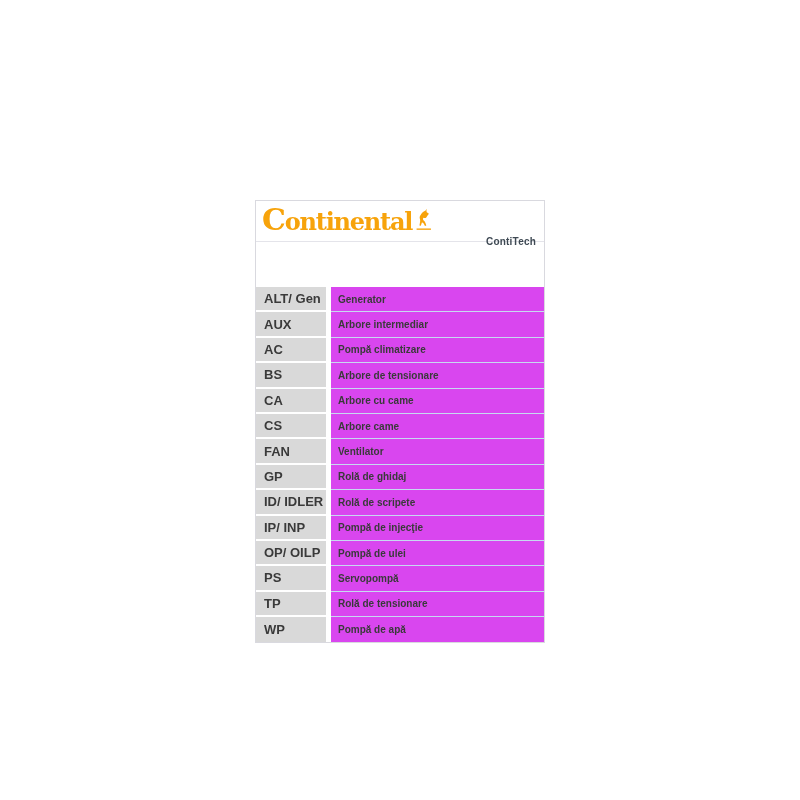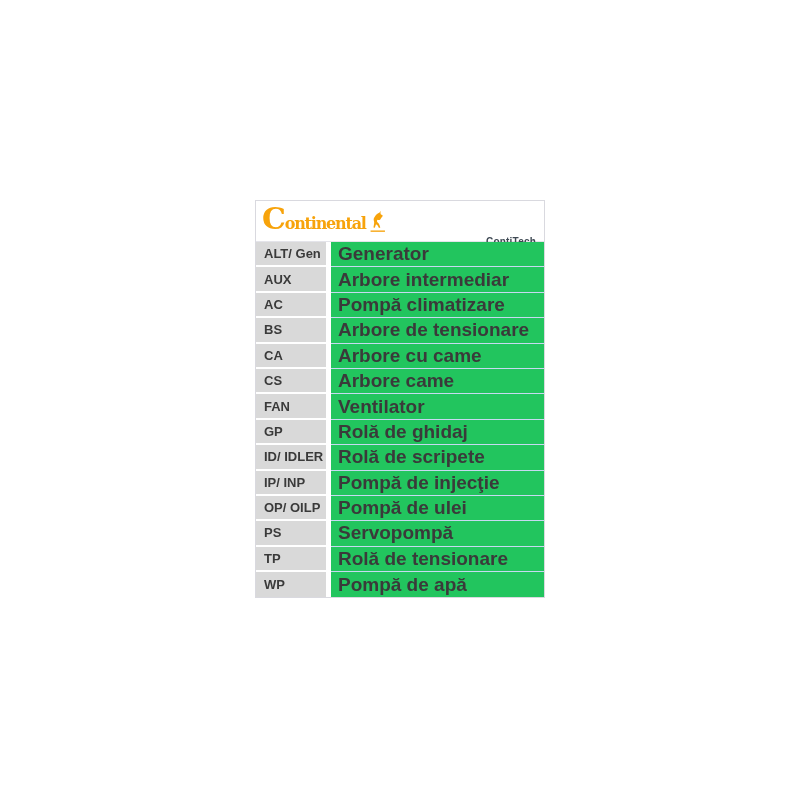--- a/index.html
+++ b/index.html
@@ -13,41 +13,41 @@
   }
 
   .brand-bar {
     height:41px; display:flex; align-items:center; justify-content:space-between;
     padding:0 8px 0 6px; background:#ffffff; border-bottom:1px solid #e4e4ea;
   }
   .logo-wrap { display:flex; align-items:flex-end; }
   .logo-text {
     display:inline-block;
     font-family:"DejaVu Serif","Liberation Serif",serif;
-    font-weight:bold; font-size:16px; line-height:26px;
+    font-weight:bold; font-size:24px; line-height:26px;
     color:#f7a30b; letter-spacing:-1.2px;
   }
   .logo-text::first-letter { font-size:30px; }
   .horse-icon { margin-left:2px; margin-bottom:1px; }
   .contitech {
     font-size:10px; font-weight:bold; color:#3e4953; letter-spacing:0.2px;margin-top:40px;
   }
 
-  .rows { display:block; }
+  .rows { display:block;margin-top:45px; }
   .row { display:flex; height:25.4px; }
   .abbr-cell {
     width:75px; background:#d9d9d9;
     border-bottom:2px solid #ffffff; border-right:5px solid #ffffff;
     display:flex; align-items:center; padding-left:8px;
     font-size:13px; font-weight:bold; color:#3a3a3a; white-space:nowrap;
   }
   .desc-cell {
-    flex:1; background:#22c55e; border-bottom:1px solid #c6d9f0;
+    flex:1; background:#d946ef; border-bottom:1px solid #c6d9f0;
     display:flex; align-items:center; padding-left:7px;
-    font-size:19px; font-weight:bold; color:#3a3a3a; white-space:nowrap;
+    font-size:10px; font-weight:bold; color:#3a3a3a; white-space:nowrap;
   }
   .row:last-child .abbr-cell { border-bottom:none; }
   .row:last-child .desc-cell { border-bottom:none; }
 </style>
 </head>
 <body>
 
 <div class="canvas">
   <div class="conti-table">
 

